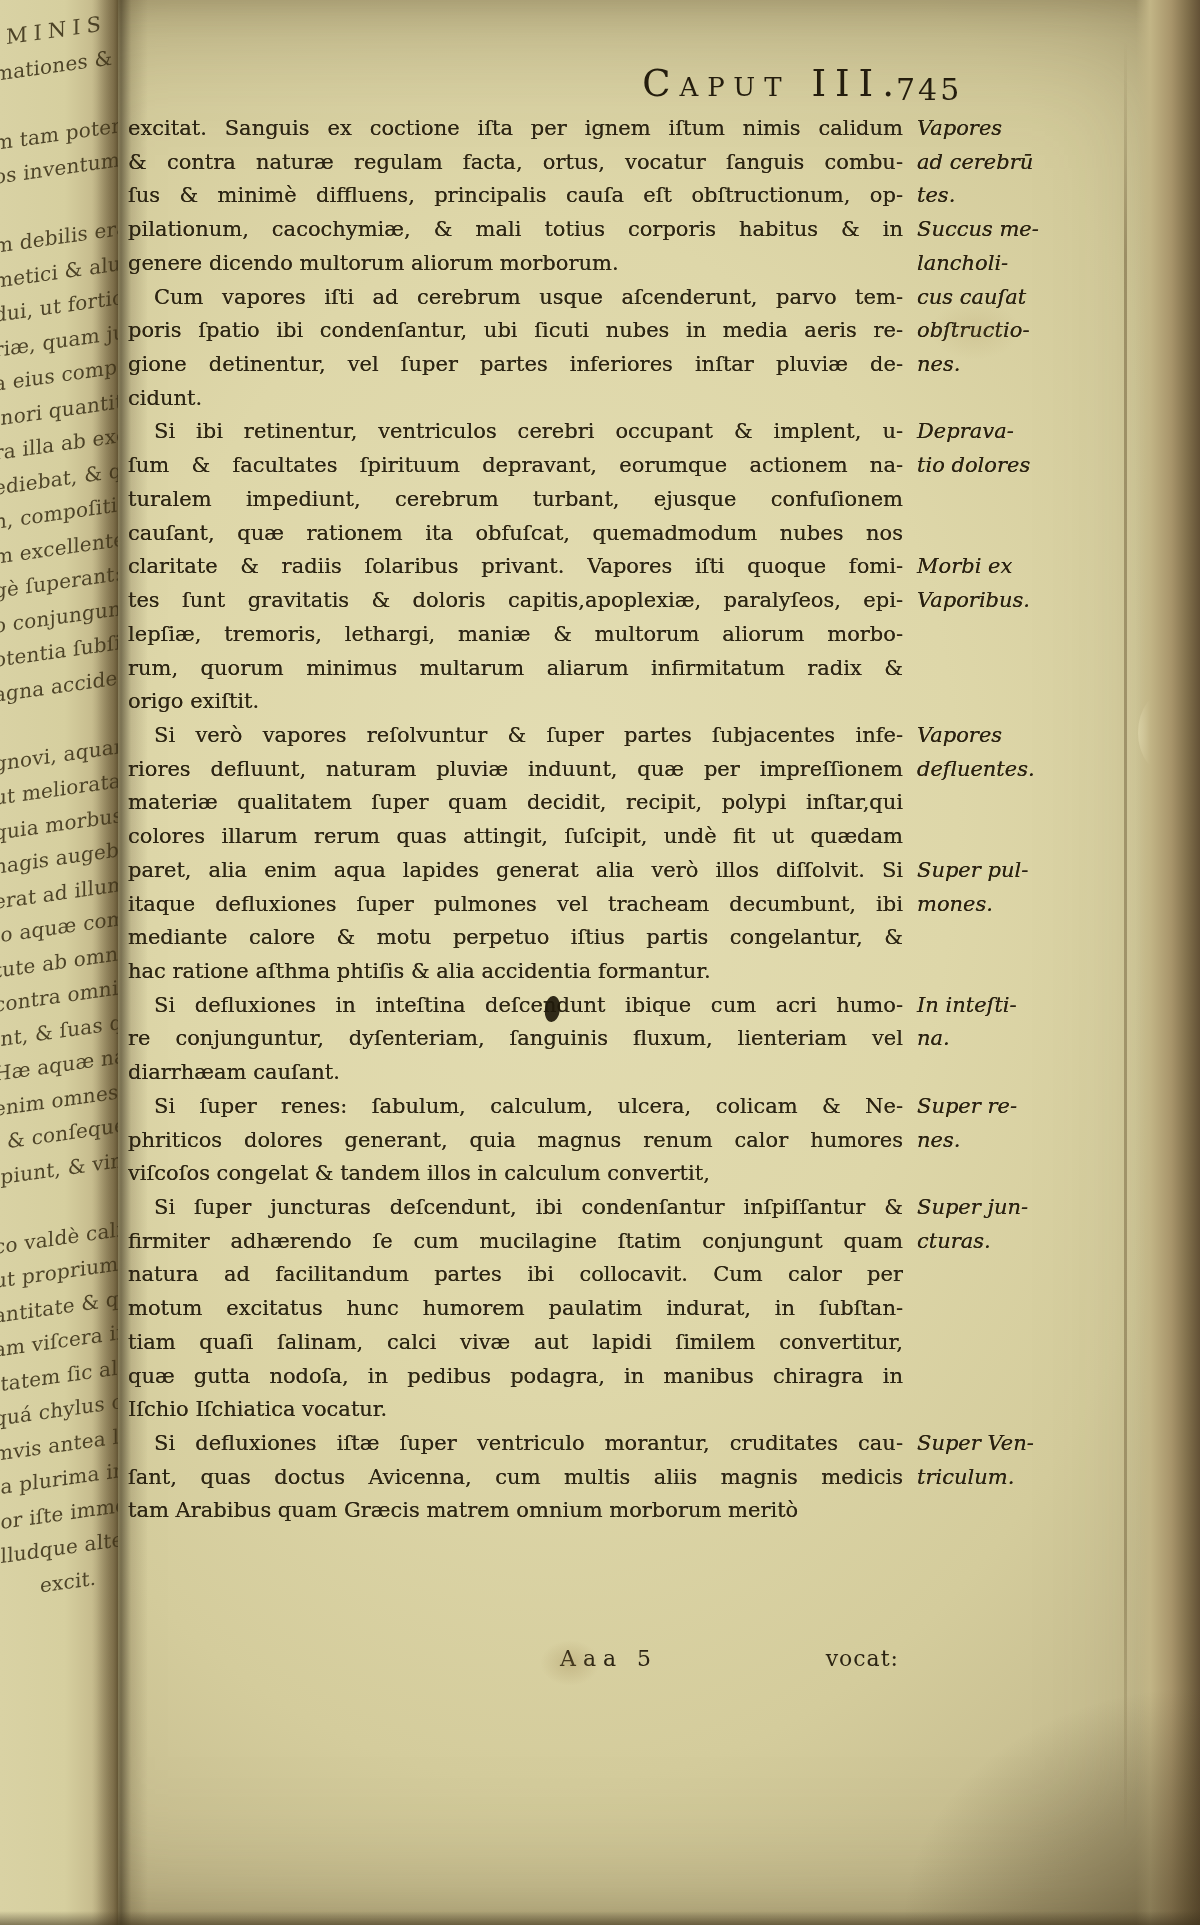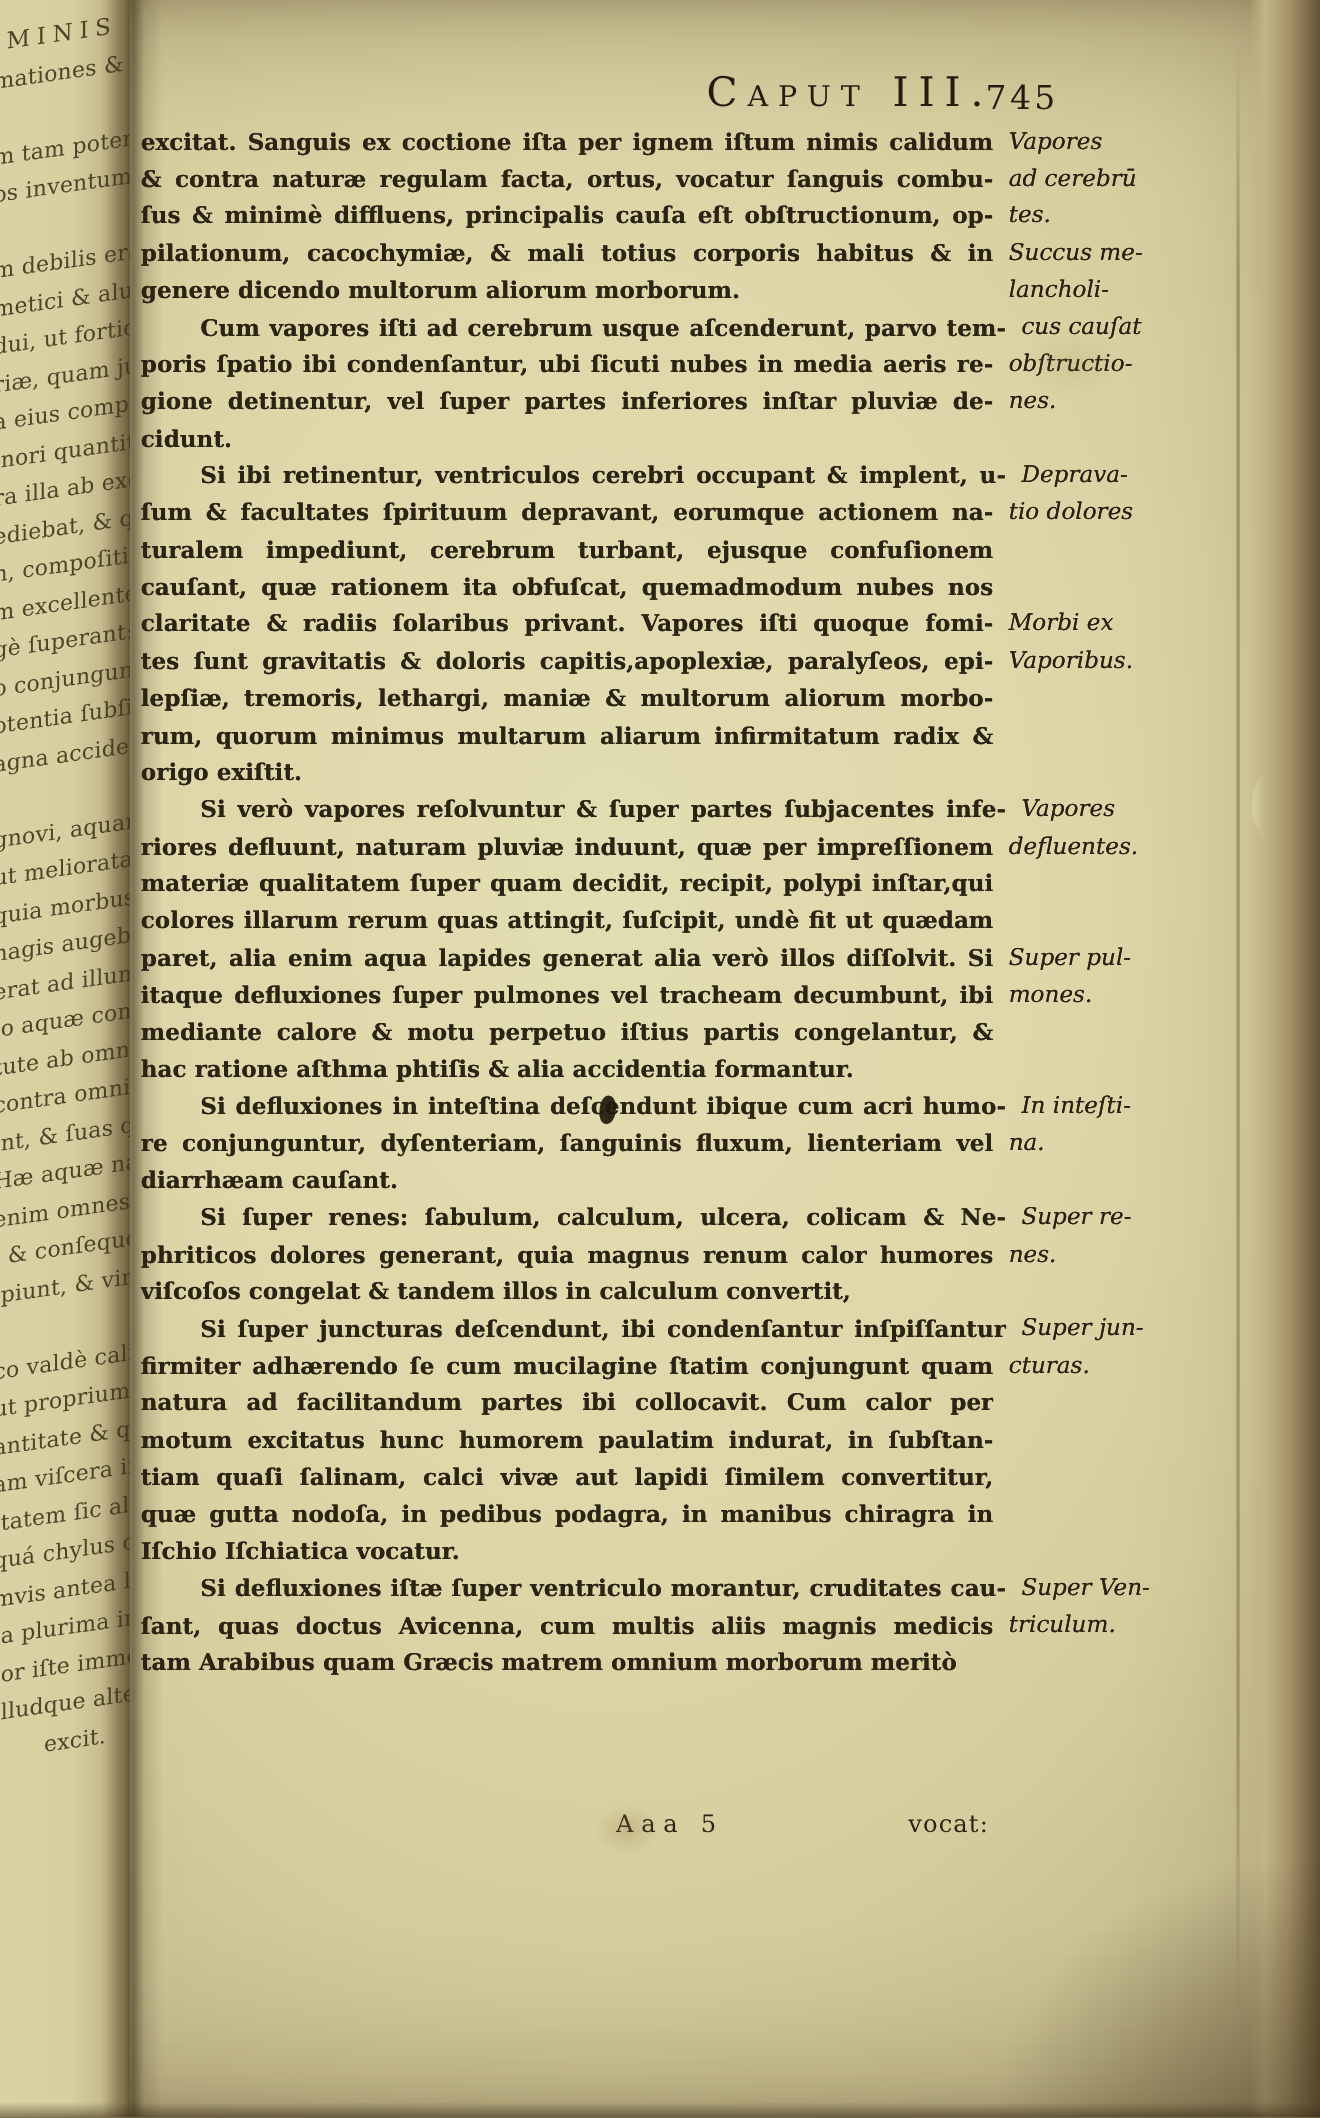--- a/index.html
+++ b/index.html
@@ -41,24 +41,23 @@
   .folio-number{
     position:absolute;left:896px;top:72px;font-size:30px;letter-spacing:3px;color:#241d0e;
   }
   .text-block{position:absolute;left:128px;top:112px;width:1010px;}
   .line-row{display:flex;height:33.72px;}
   .line-body{
     display:block;width:775px;height:33.72px;line-height:33.72px;
     font-size:21px;overflow:hidden;
     text-align:justify;text-align-last:justify;
     text-shadow:0 0 .5px rgba(44,36,19,.8);
-    font-weight:bold;
   }
   .line-body.end{text-align:right;text-align-last:left;}
-  .line-body.indent{text-indent:26px;margin-left:28px;}
+  .line-body.indent{text-indent:26px;}
   .line-note{
     display:block;width:228px;height:33.72px;line-height:32px;
     padding-left:14px;font-size:21px;font-style:italic;white-space:nowrap;overflow:hidden;
     color:#2a2110;text-shadow:0 0 .6px rgba(40,32,15,.9);
   }
   .signature-row{position:absolute;left:128px;width:775px;height:34px;font-size:22px;}
   .signature-mark{position:absolute;left:432px;letter-spacing:7px;}
   .catchword{position:absolute;right:4px;letter-spacing:1px;}
   
   .right-page-edge{

